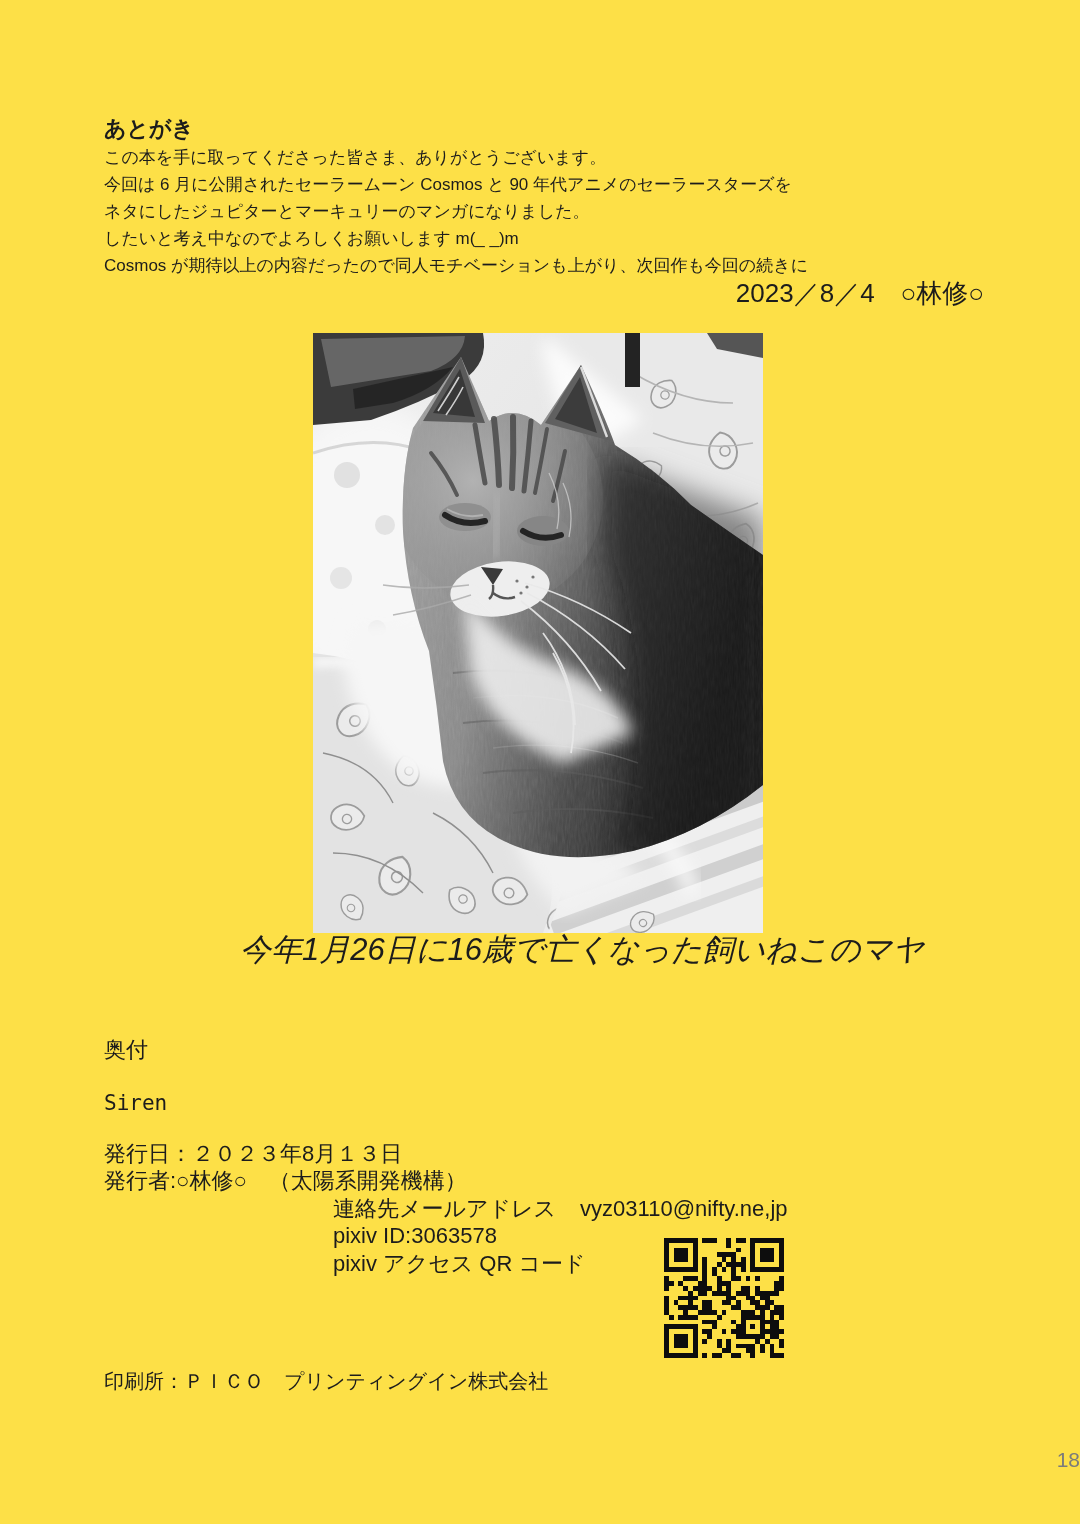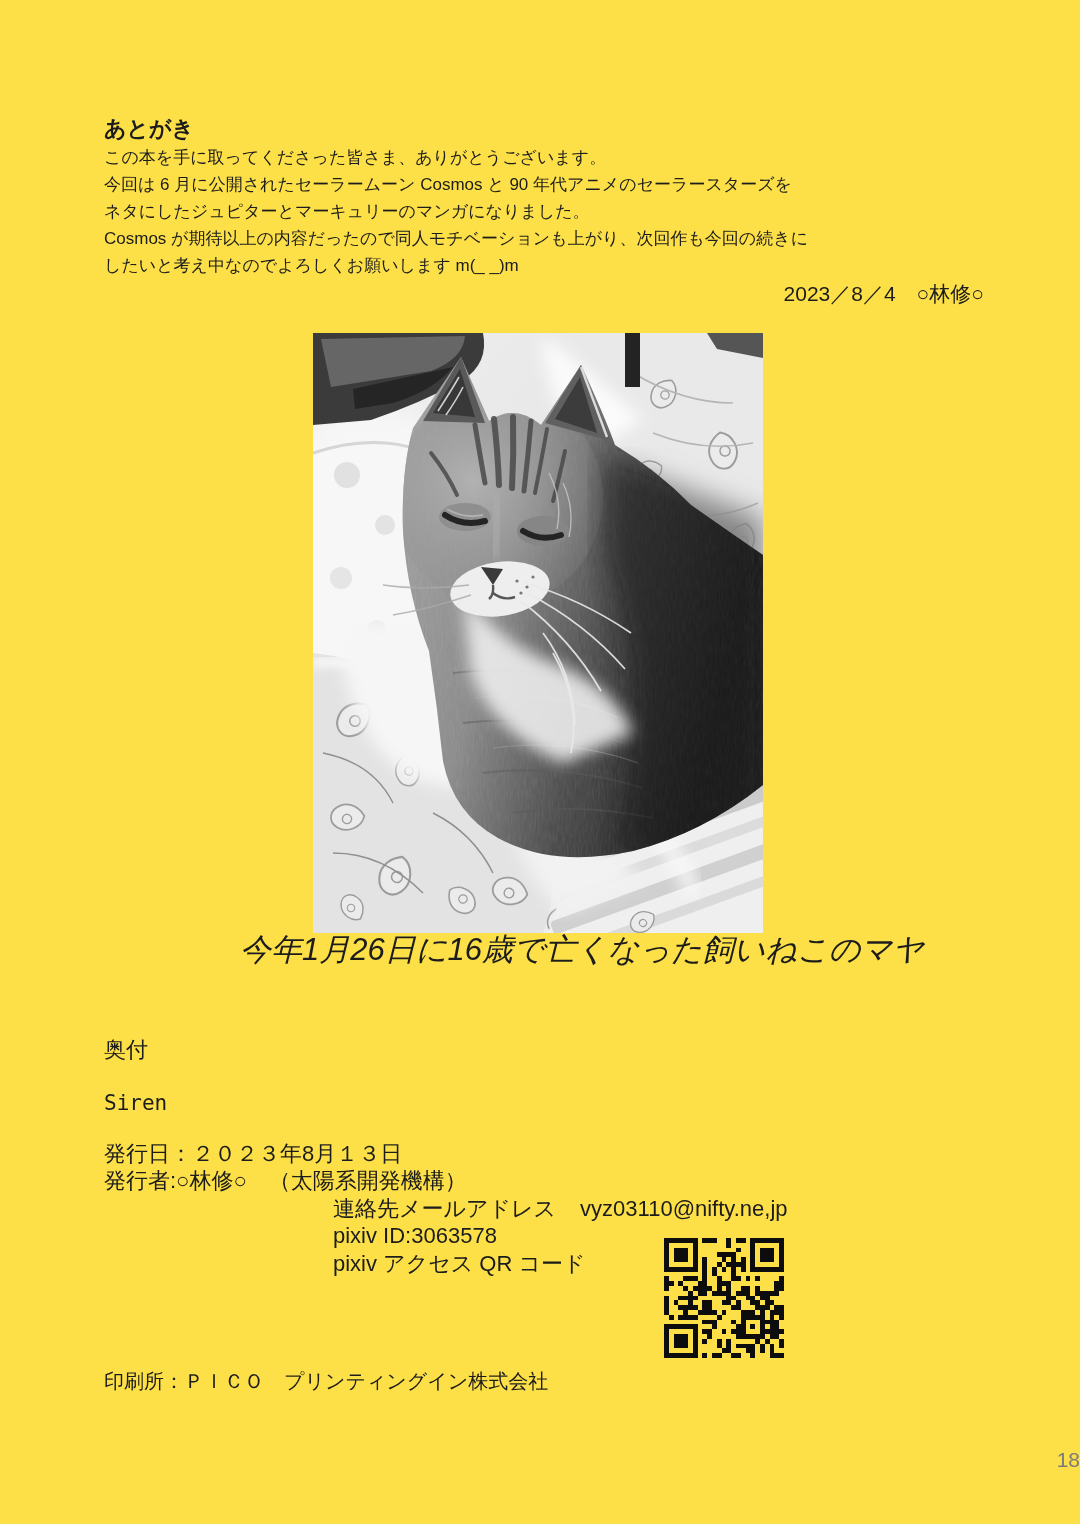--- a/index.html
+++ b/index.html
@@ -9,21 +9,21 @@
     margin:0 auto;
     background:#fde047;
     font-family:"Liberation Sans","DejaVu Sans",sans-serif;
     color:#1c1c1c;
     overflow:hidden;
   }
   
   .afterword{position:absolute;left:104px;top:116px;width:884px;}
   .afterword-heading{font-size:22px;line-height:26px;font-weight:bold;margin:0 0 2px 0;}
   .afterword-line{font-size:17px;line-height:27px;white-space:nowrap;}
-  .date-signature{font-size:21px;line-height:27px;text-align:right;margin-top:1px;padding-right:4px;}
+  .date-signature{font-size:26px;line-height:27px;text-align:right;margin-top:1px;padding-right:4px;}
   
   .photo-wrap{position:absolute;left:313px;top:333px;width:450px;height:600px;}
   .photo-wrap svg{display:block;width:450px;height:600px;}
   .photo-caption{
     position:absolute;left:240px;top:936px;width:600px;
     text-align:left;font-size:31px;line-height:28px;white-space:nowrap;font-style:italic;
   }
   
   .colo-line{position:absolute;font-size:22px;line-height:27px;white-space:nowrap;}
   .colo-heading{left:104px;top:1036px;}
@@ -41,22 +41,22 @@
 </head>
 <body>
 
 <div class="page">
 
   <div class="afterword">
     <div class="afterword-heading">あとがき</div>
     <div class="afterword-line">この本を手に取ってくださった皆さま、ありがとうございます。</div>
     <div class="afterword-line">今回は 6 月に公開されたセーラームーン Cosmos と 90 年代アニメのセーラースターズを</div>
     <div class="afterword-line">ネタにしたジュピターとマーキュリーのマンガになりました。</div>
+    <div class="afterword-line">したいと考え中なのでよろしくお願いします m(_ _)m</div>
     <div class="afterword-line">Cosmos が期待以上の内容だったので同人モチベーションも上がり、次回作も今回の続きに</div>
-    <div class="afterword-line">したいと考え中なのでよろしくお願いします m(_ _)m</div>
     <div class="date-signature">2023／8／4　○林修○</div>
   </div>
 
   <div class="photo-wrap">
     <svg viewBox="0 0 450 600" xmlns="http://www.w3.org/2000/svg">
       <defs>
         <linearGradient id="bgg" x1="0" y1="0" x2="1" y2="1">
           <stop offset="0" stop-color="#efefef"></stop>
             <stop offset="0.45" stop-color="#e6e6e6"></stop>
             <stop offset="1" stop-color="#f1f1f1"></stop>

